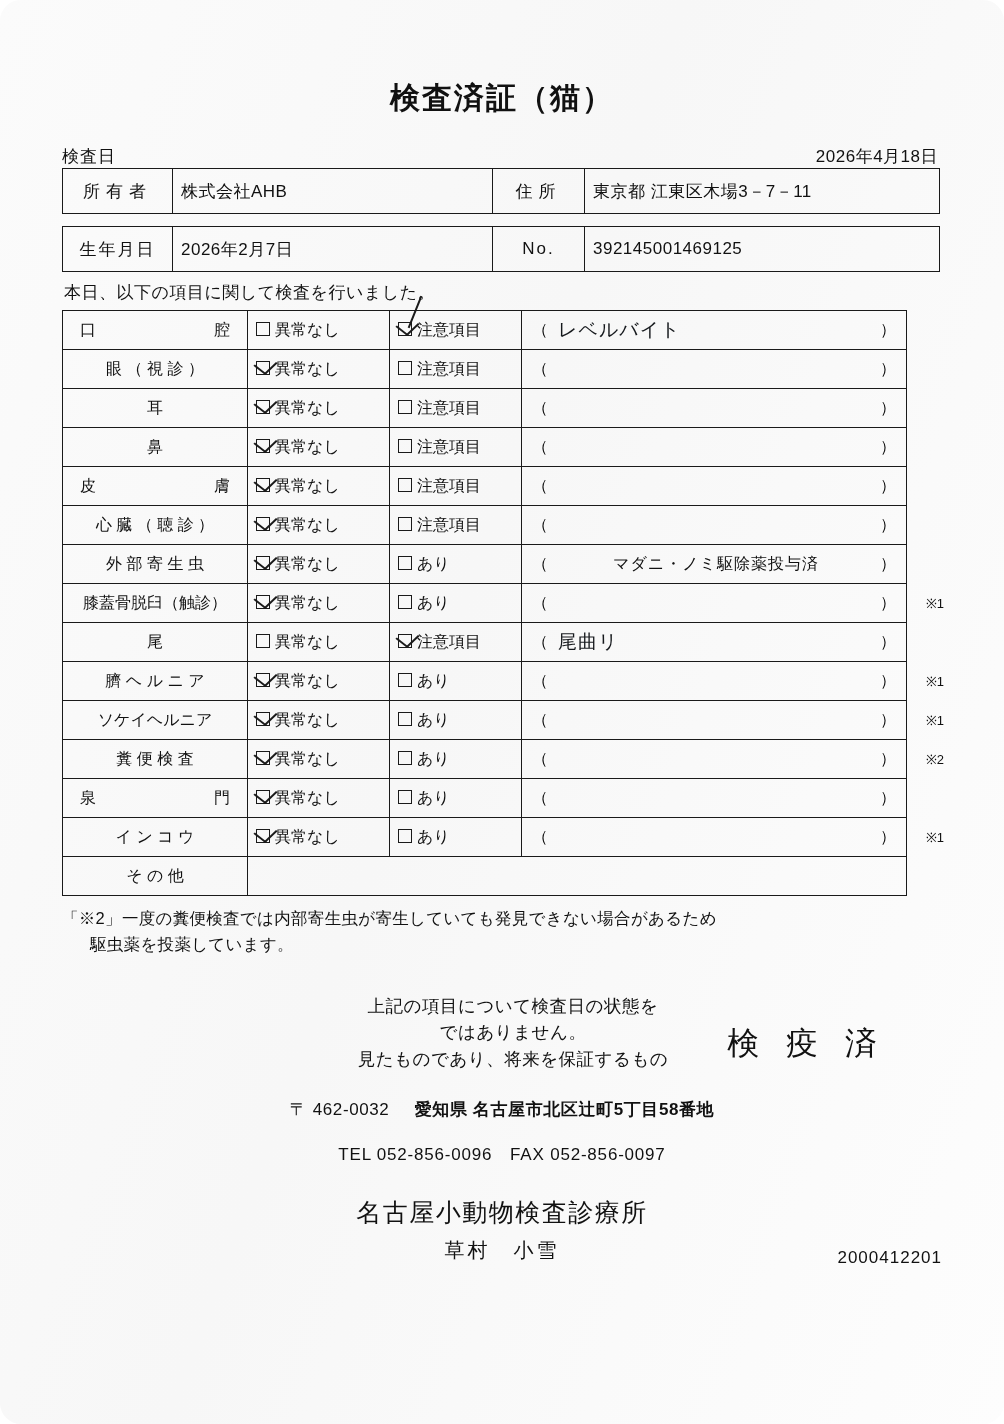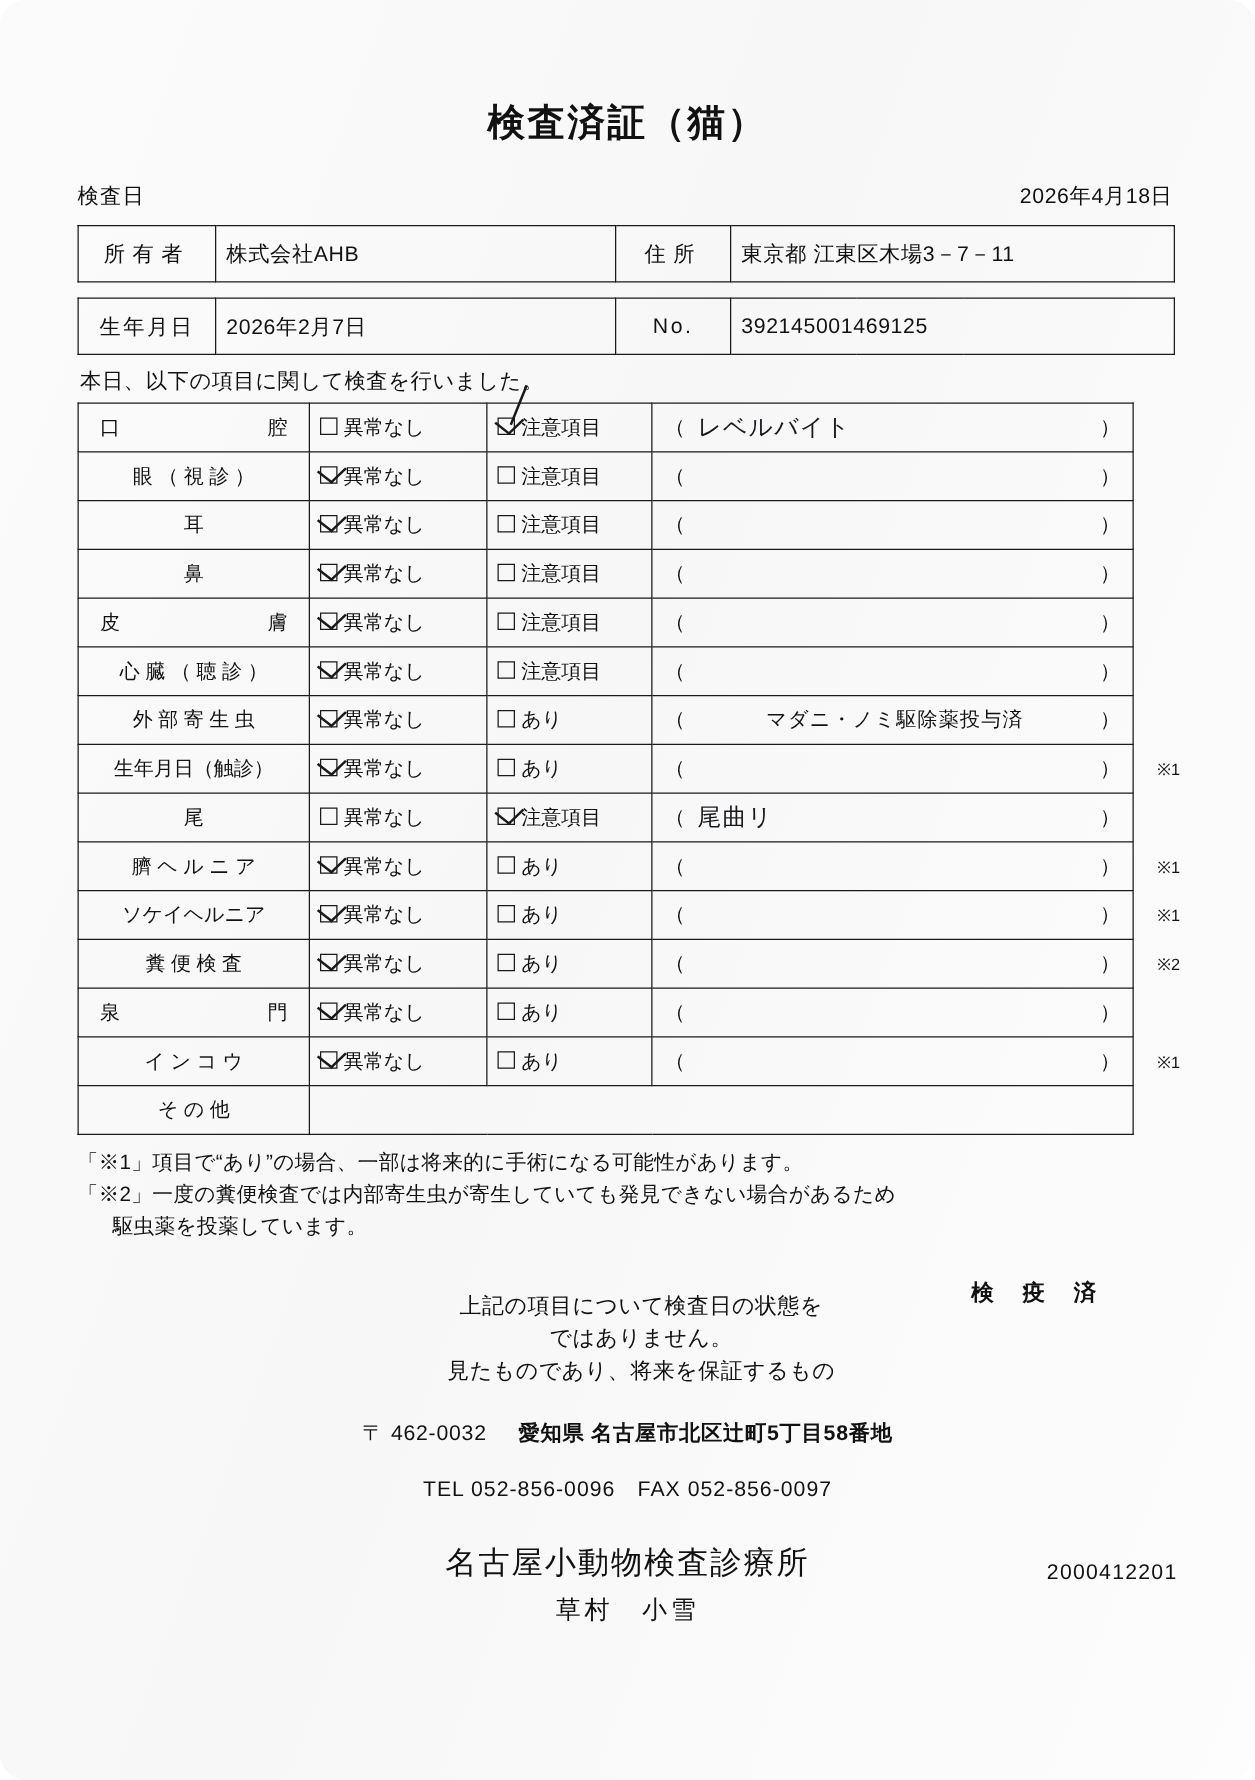--- a/index.html
+++ b/index.html
@@ -53,21 +53,21 @@
     letter-spacing: 1px;
   }
   .exam-date-row .value {
     letter-spacing: 0.5px;
   }
 
   
   table.info {
     border-collapse: collapse;
     width: 878px;
-    margin-top: 12px;
+    margin-top: 0;
     table-layout: fixed;
   }
   table.info td {
     border: 1.5px solid #1a1a1a;
     height: 40px;
     font-size: 17px;
     padding: 2px 8px;
     vertical-align: middle;
   }
   td.lbl {
@@ -190,22 +190,22 @@
     margin-top: 36px;
     margin-left: 22px;
     letter-spacing: 0.5px;
     text-align: center;
   }
 
   .stamp {
     position: absolute;
     right: 118px;
     top: 1022px;
-    font-size: 18px;
-    font-weight: bold;
+    font-size: 32px;
+    font-weight: normal;
     letter-spacing: 9px;
   }
 
   .clinic-block {
     margin-top: 26px;
     text-align: center;
     font-size: 17px;
     letter-spacing: 0.6px;
   }
   .clinic-block .addr { margin-left: 20px; font-weight: bold; }
@@ -366,21 +366,21 @@
             <td class="opt2"><span class="cb"></span><span>あり</span></td>
             <td class="remark">
               <div class="remark-inner">
                 <span class="paren-l">（</span>
                 <span class="remark-text printed center-txt">マダニ・ノミ駆除薬投与済</span>
                 <span>）</span>
               </div>
             </td>
           </tr>
           <tr class="row">
-            <td class="item">生年月日（触診）</td>
+            <td class="item">膝蓋骨脱臼（触診）</td>
             <td class="opt1"><span class="cb checked"></span><span>異常なし</span></td>
             <td class="opt2"><span class="cb"></span><span>あり</span></td>
             <td class="remark">
               <div class="remark-inner">
                 <span class="paren-l">（</span>
                 <span class="remark-text hand"></span>
                 <span>）</span>
               </div>
               <span class="mark-col">※1</span>
             </td>
@@ -462,21 +462,20 @@
             </td>
           </tr>
           <tr class="row">
             <td class="item">そ の 他</td>
             <td colspan="3"></td>
           </tr>
         </tbody>
     </table>
 
     <div class="footnotes">
-      <div>「※1」項目で“あり”の場合、一部は将来的に手術になる可能性があります。</div>
       <div>「※2」一度の糞便検査では内部寄生虫が寄生していても発見できない場合があるため</div>
       <div class="indent">駆虫薬を投薬しています。</div>
     </div>
 
     <div class="disclaimer">
       <div>上記の項目について検査日の状態を</div>
       <div>ではありません。</div>
       <div>見たものであり、将来を保証するもの</div>
     </div>
 

